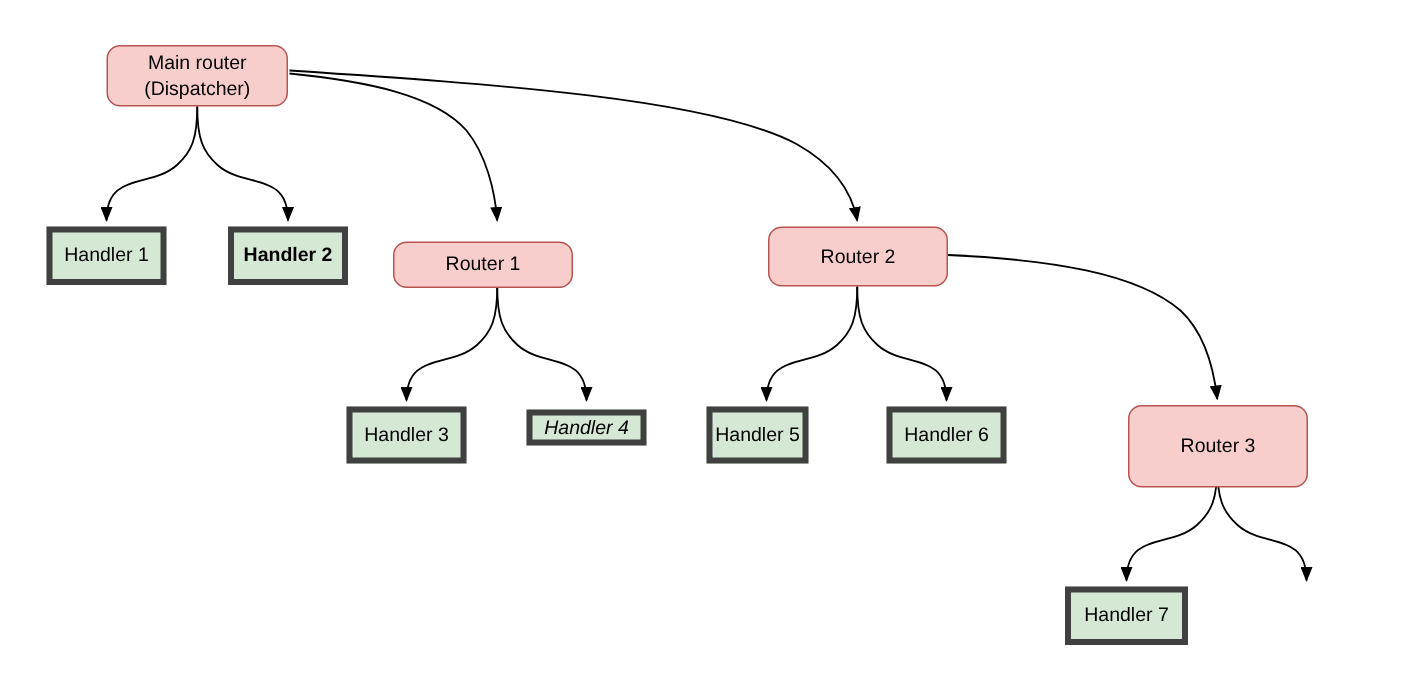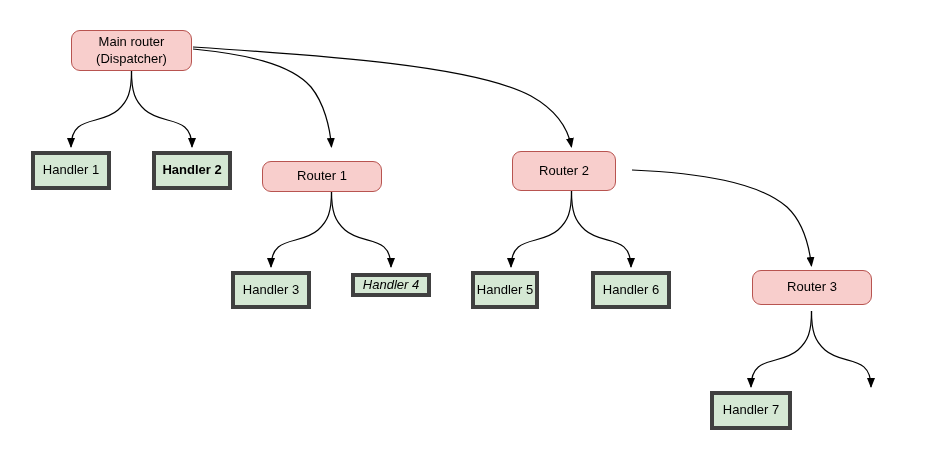--- a/index.html
+++ b/index.html
@@ -43,26 +43,26 @@
   .node.handler {
     background: #d5e8d4;
     border: 4px solid #404040;
     border-radius: 0;
   }
   
   #n-main    { left: 71px;  top: 30px;  width: 121px; height: 41px; }
   #n-h1      { left: 31px;  top: 151px; width: 80px;  height: 39px; }
   #n-h2      { left: 152px; top: 151px; width: 80px;  height: 39px; font-weight: bold; }
   #n-r1      { left: 262px; top: 151px; width: 120px; height: 31px; margin-top: 10px; }
-  #n-r2      { left: 512px; top: 151px; width: 104px; height: 40px; }
+  #n-r2      { left: 512px; top: 151px; width: 120px; height: 40px; }
   #n-h3      { left: 231px; top: 271px; width: 80px;  height: 38px; }
   #n-h4      { left: 351px; top: 273px; width: 80px;  height: 24px; font-style: italic; }
   #n-h5      { left: 471px; top: 271px; width: 68px;  height: 38px; }
   #n-h6      { left: 591px; top: 271px; width: 80px;  height: 38px; }
-  #n-r3      { left: 752px; top: 270px; width: 120px; height: 35px; }
+  #n-r3      { left: 752px; top: 270px; width: 120px; height: 55px; }
   #n-h7      { left: 710px; top: 391px; width: 82px;  height: 39px; }
   #n-h8      { left: 831px; top: 391px; width: 80px;  height: 39px; }
   .edge {
     fill: none;
     stroke: #000000;
     stroke-width: 1.2;
   }
 </style>
 </head>
 <body>

